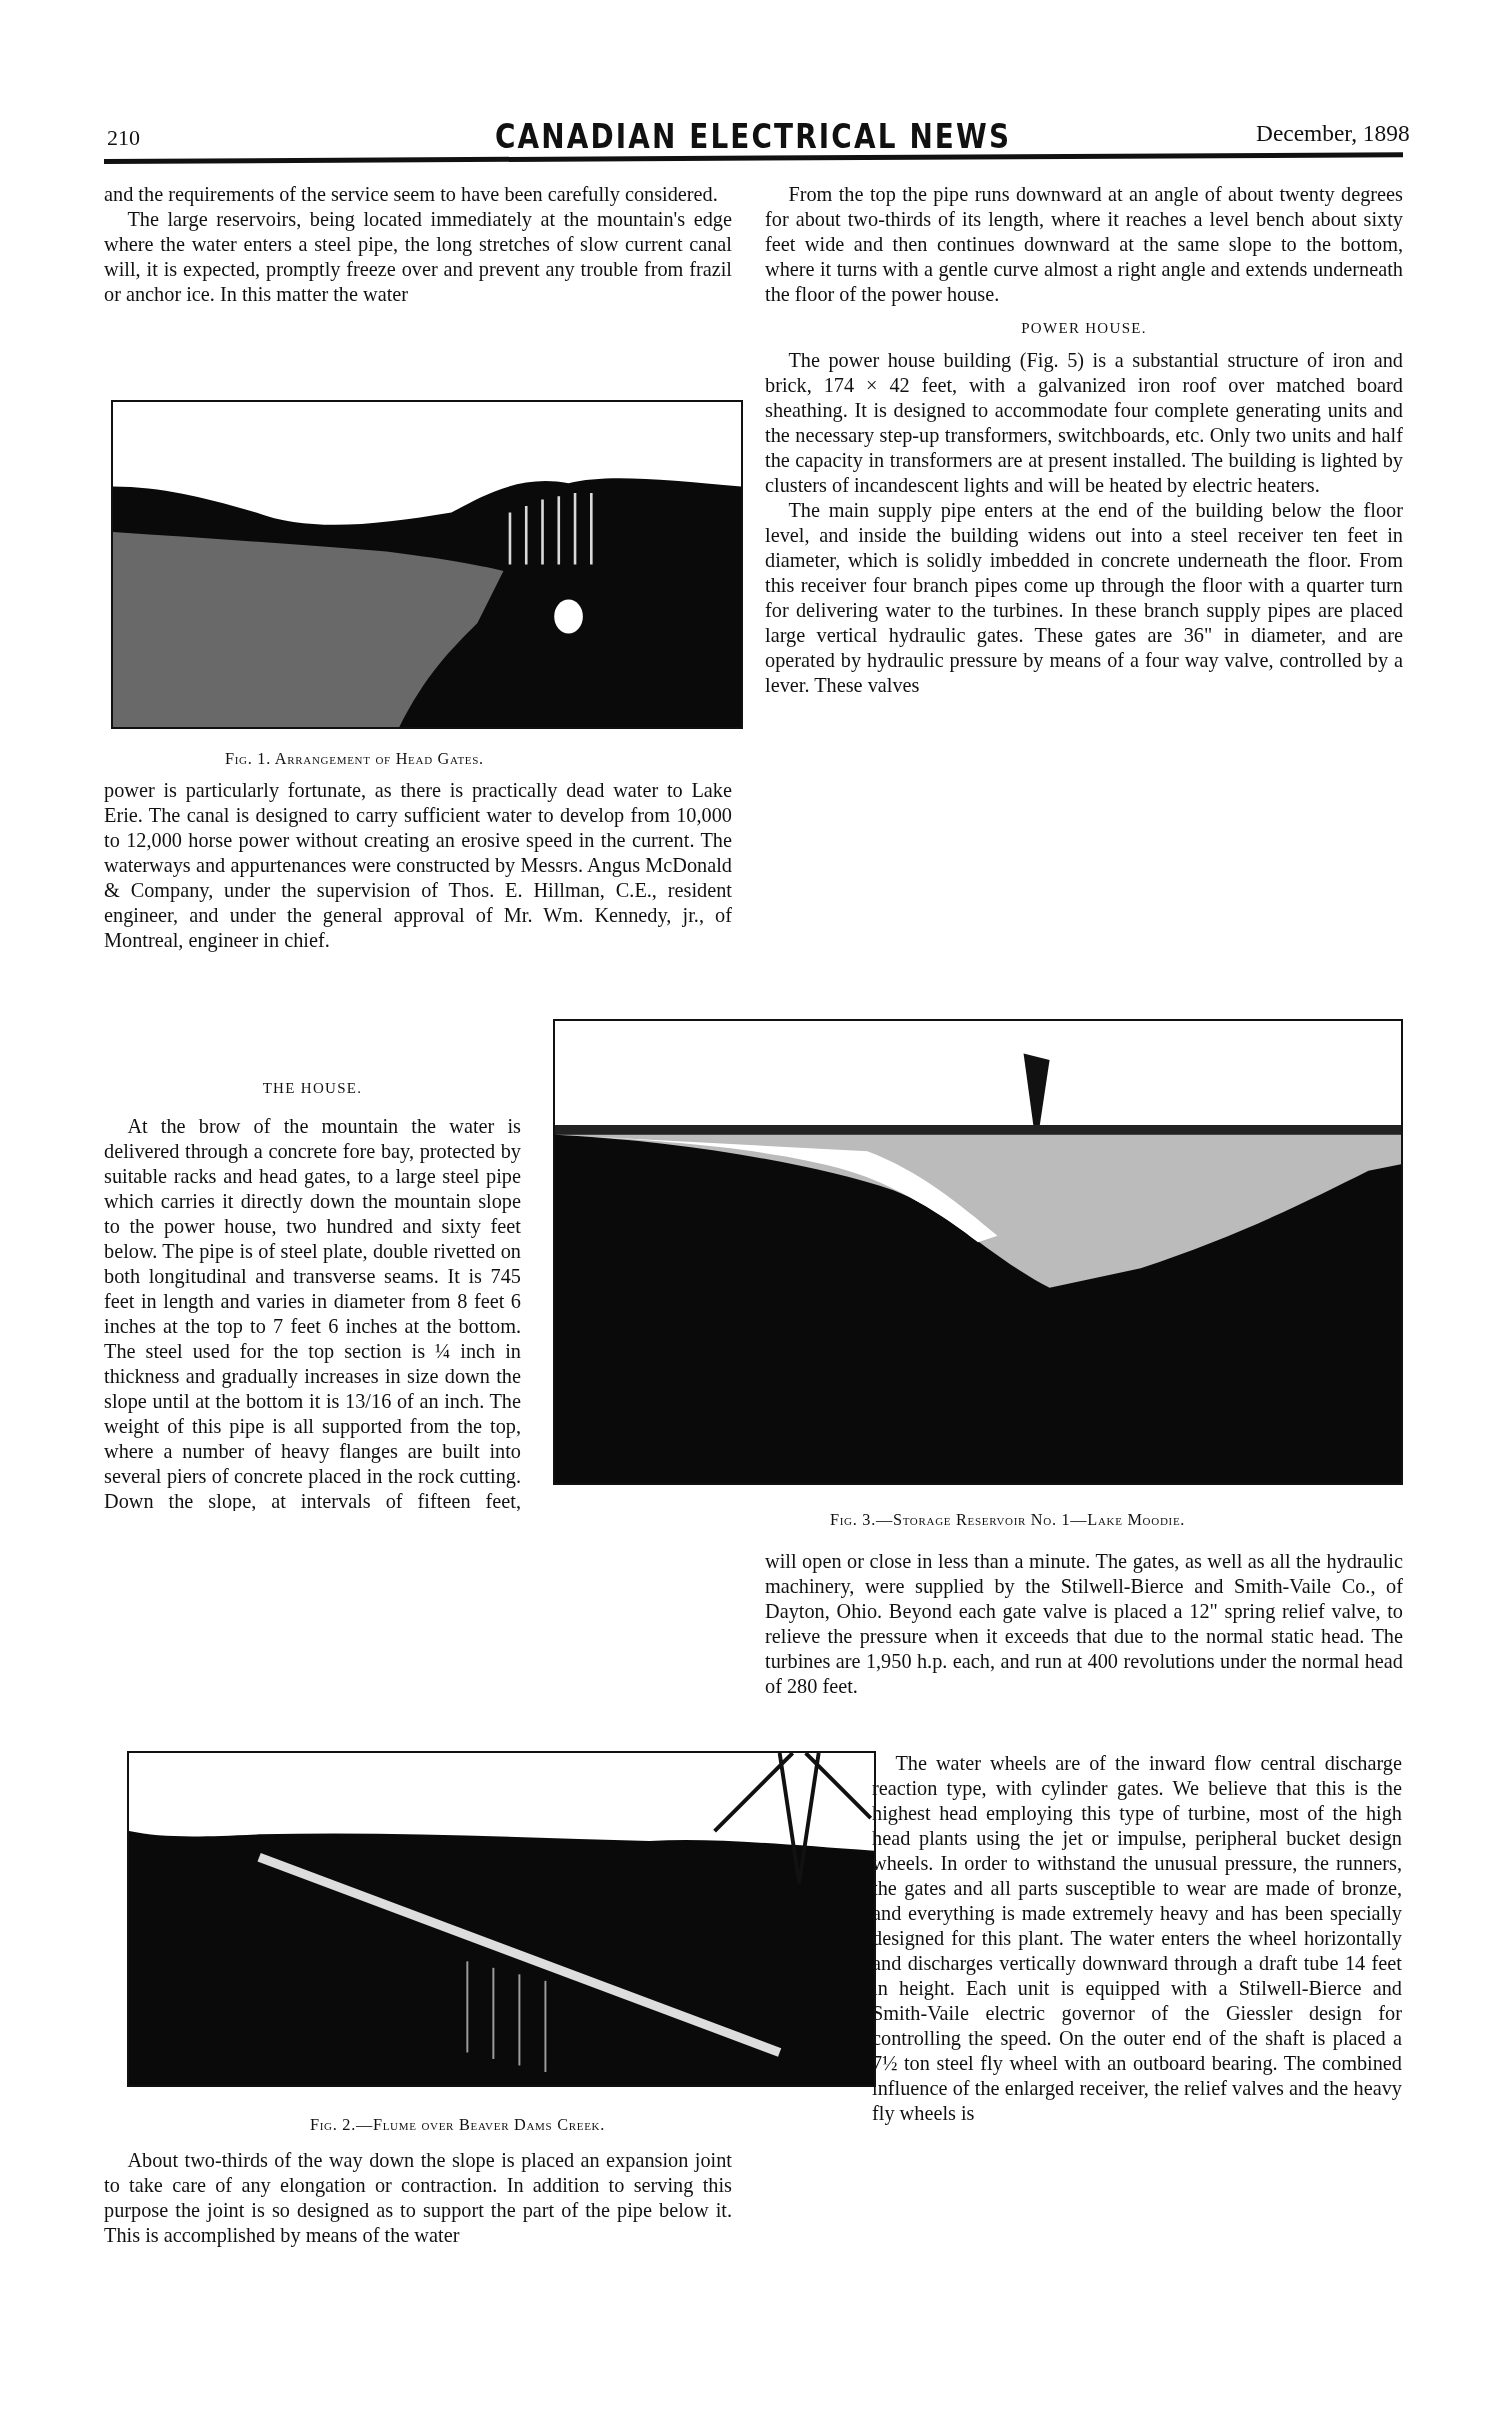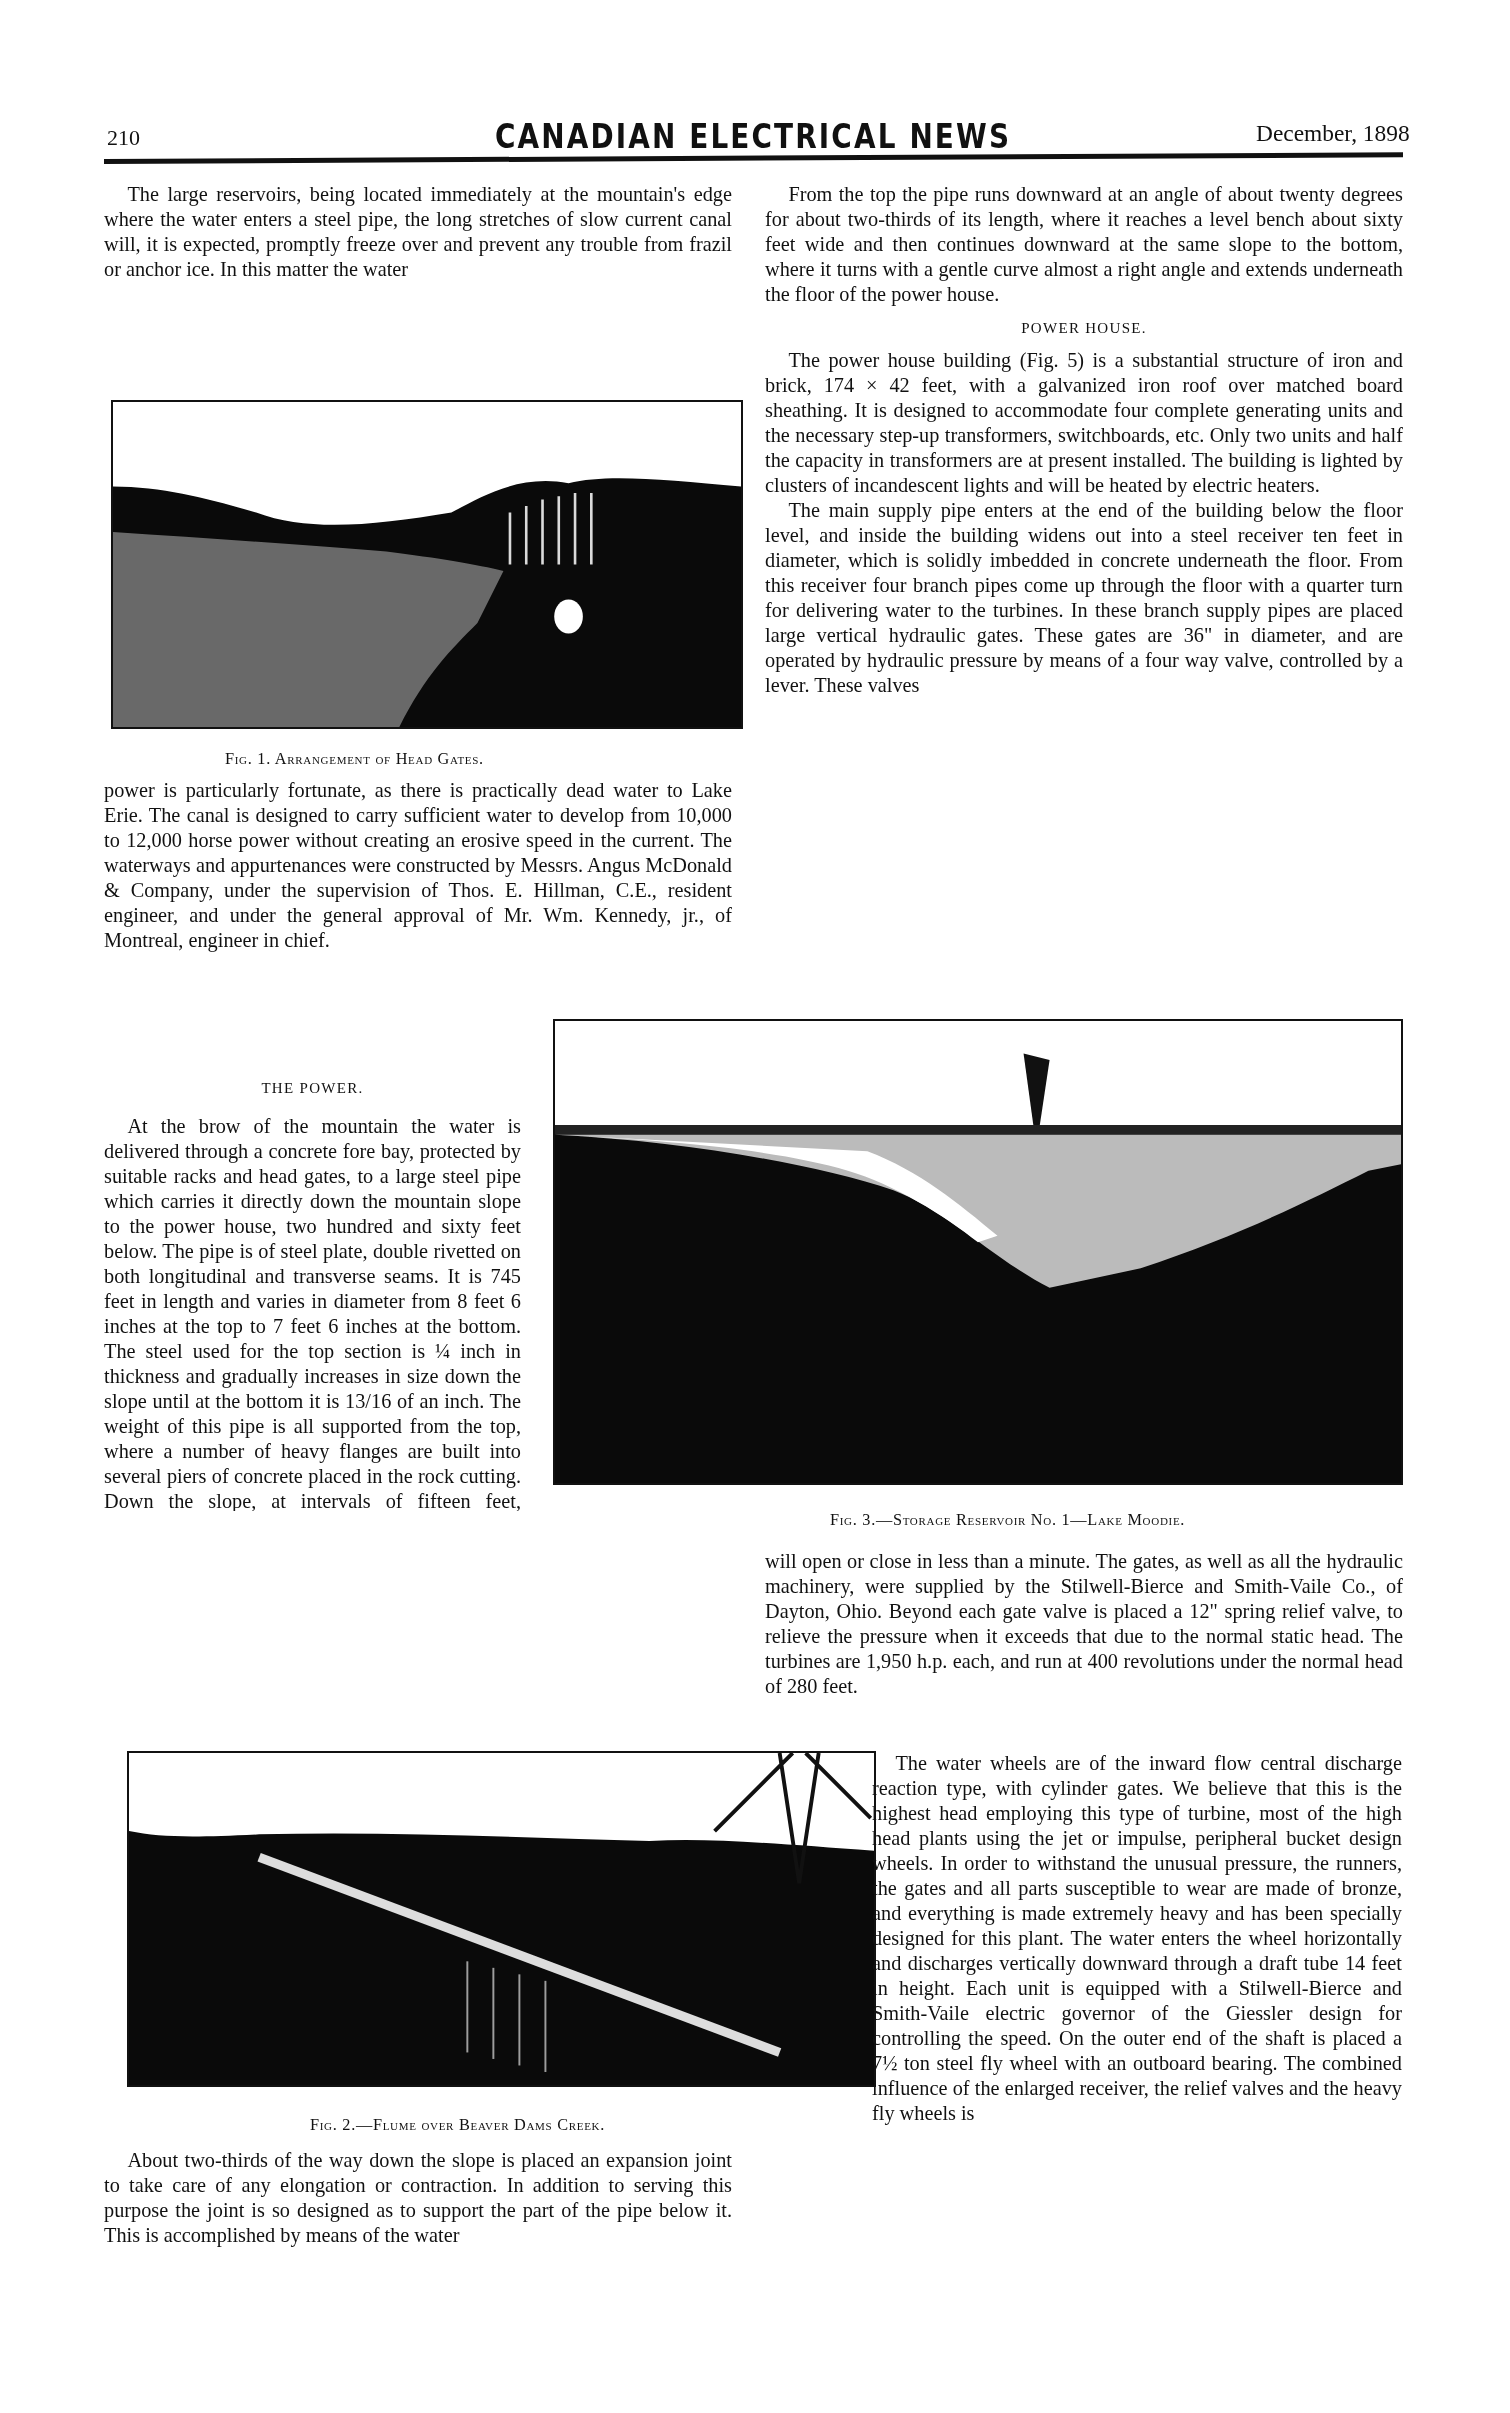--- a/index.html
+++ b/index.html
@@ -22,20 +22,21 @@
 </style>
 </head>
 <body>
 
 <div class="abs hdr-page">210</div>
 <div class="abs hdr-title">CANADIAN ELECTRICAL NEWS</div>
 <div class="abs hdr-date">December, 1898</div>
 <div class="abs rule"></div>
 
 <div class="abs col" style="left:104px; top:182px; width:628px;">
+  <p class="noindent">and the requirements of the service seem to have been carefully considered.</p>
   <p>The large reservoirs, being located immediately at the mountain's edge where the water enters a steel pipe, the long stretches of slow current canal will, it is expected, promptly freeze over and prevent any trouble from frazil or anchor ice. In this matter the water</p>
 </div>
 
 <div class="abs photo" style="left:111px; top:400px; width:628px; height:325px;">
   <svg viewBox="0 0 965 500" preserveAspectRatio="none">
     <rect width="965" height="500" fill="#0a0a0a"></rect>
     <path d="M0 0 H965 V130 C850 120 760 110 700 125 C620 110 560 150 520 170 C400 190 300 200 220 170 C150 150 80 130 0 130 Z" fill="#fff"></path>
     <path d="M0 200 C150 210 300 220 420 230 C500 240 560 250 600 260 L560 340 C520 380 480 420 440 500 H0 Z" fill="#8a8a8a" opacity="0.75"></path>
     <g stroke="#fff" stroke-width="4" opacity="0.85">
       <line x1="610" y1="170" x2="610" y2="250"></line>
@@ -67,21 +68,21 @@
     <rect width="1300" height="160" fill="#fff"></rect>
     <path d="M0 160 H1300 V175 H0 Z" fill="#222"></path>
     <path d="M0 175 C200 185 400 220 520 260 C600 290 680 370 760 410 L900 380 C1050 330 1150 280 1250 230 L1300 220 V175 Z" fill="#bbbbbb"></path>
     <path d="M0 175 C200 185 350 200 450 230 C520 250 600 300 650 340 L680 330 C620 280 560 230 480 200 Z" fill="#fff"></path>
     <path d="M720 50 L735 160 L745 160 L760 60 Z" fill="#111"></path>
   </svg>
 </div>
 <div class="abs caption" style="left:830px; top:1510px;">Fig. 3.—Storage Reservoir No. 1—Lake Moodie.</div>
 
 <div class="abs col" style="left:104px; top:1067px; width:417px;">
-  <div class="sect">THE POWER.</div>
+  <div class="sect">THE HOUSE.</div>
 </div>
 <div class="abs col" style="left:104px; top:1114px; width:417px; height:397px; overflow:hidden;">
   <p>At the brow of the mountain the water is delivered through a concrete fore bay, protected by suitable racks and head gates, to a large steel pipe which carries it directly down the mountain slope to the power house, two hundred and sixty feet below. The pipe is of steel plate, double rivetted on both longitudinal and transverse seams. It is 745 feet in length and varies in diameter from 8 feet 6 inches at the top to 7 feet 6 inches at the bottom. The steel used for the top section is ¼ inch in thickness and gradually increases in size down the slope until at the bottom it is 13/16 of an inch. The weight of this pipe is all supported from the top, where a number of heavy flanges are built into several piers of concrete placed in the rock cutting. Down the slope, at intervals of fifteen feet, supporting masonry foundations are constructed. A substantial double housing of matched lumber is now being built</p>
 </div>
 
 <div class="abs photo" style="left:127px; top:1751px; width:745px; height:332px;">
   <svg viewBox="0 0 1145 510" preserveAspectRatio="none">
     <rect width="1145" height="510" fill="#0a0a0a"></rect>
     <path d="M0 0 H1145 V150 C1000 140 900 130 800 135 C600 130 400 120 200 125 C100 130 50 130 0 120 Z" fill="#fff"></path>
     <path d="M200 160 L1000 460" stroke="#ddd" stroke-width="14"></path>

